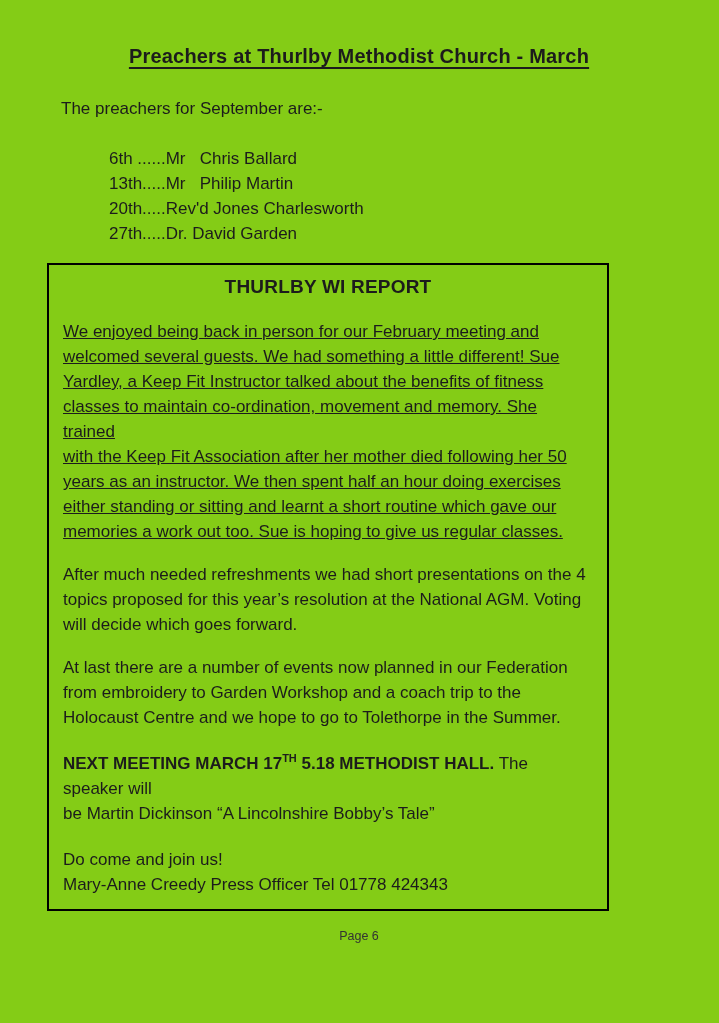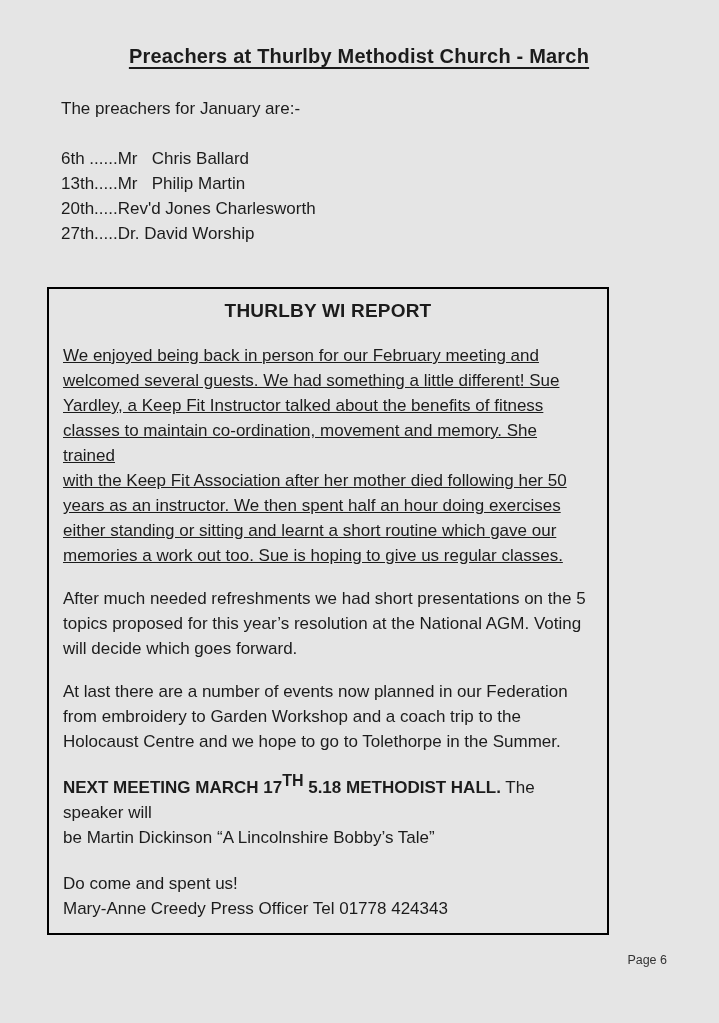--- a/index.html
+++ b/index.html
@@ -1,107 +1,107 @@
 <!DOCTYPE html>
 <html><head>
 <meta charset="utf-8">
 <style>
   html,body{margin:0;padding:0;background:#ffffff;}
   .page{
     position:relative;
     width:719px;height:1023px;
     box-sizing:border-box;
     padding:44px 42px 0 61px;
-    background:#e5e5e5;
+    background:#84cc16;
     font-family:"Liberation Sans",sans-serif;
     font-size:17px;
     line-height:25px;
     color:#1c1c1c;
     overflow:hidden;
   }
   .title{
     position:relative;left:-10px;
     font-size:20px;
     font-weight:bold;
     text-align:center;
     text-decoration:underline;
     text-decoration-thickness:2px;
     text-underline-offset:4px;
     margin:0;
     letter-spacing:.2px;
   }
   .intro{margin:27px 0 0;}
   .preacher-list{margin:25px 0 0;}
-  .preacher-list div{white-space:pre-wrap;}
+  .preacher-list div{white-space:pre-wrap;margin-left:48px;}
   .services{margin:17px 0 0;white-space:pre-line;}
   .report-box{
-    margin:41px 0 0 -14px;
+    margin:17px 0 0 -14px;
     width:562px;
     box-sizing:border-box;
     border:2px solid #000;
     padding:9px 14px 12px 14px;
   }
   .report-heading{
     font-size:19px;
     font-weight:bold;
     text-align:center;
     margin:0;
     letter-spacing:.2px;
   }
   .report-box p{margin:18px 0 0;white-space:pre-line;}
   .report-box p.first{margin-top:20px;text-decoration:underline;}
   .report-box p.meeting{margin-top:21px;}
   .report-box p.closing{margin-top:21px;}
-  sup{font-size:16px;vertical-align:super;line-height:0;}
+  sup{font-size:11px;vertical-align:super;line-height:0;}
   .footer{
     position:relative;left:-10px;
     margin-top:13px;
-    text-align:right;
+    text-align:center;
     font-size:12.5px;
     color:#333;
   }
 </style>
 </head>
 <body>
 
 <div class="page">
 
   <h1 class="title">Preachers at Thurlby Methodist Church - March</h1>
 
-  <p class="intro">The preachers for January are:-</p>
+  <p class="intro">The preachers for September are:-</p>
 
   <div class="preacher-list">
     <div>6th ......Mr   Chris Ballard</div>
     <div>13th.....Mr   Philip Martin</div>
     <div>20th.....Rev'd Jones Charlesworth</div>
-    <div>27th.....Dr. David Worship</div>
+    <div>27th.....Dr. David Garden</div>
   </div>
 
 
   <div class="report-box">
     <h2 class="report-heading">THURLBY WI REPORT</h2>
 
     <p class="first">We enjoyed being back in person for our February meeting and
 welcomed several guests. We had something a little different! Sue
 Yardley, a Keep Fit Instructor talked about the benefits of fitness
 classes to maintain co-ordination, movement and memory. She trained
 with the Keep Fit Association after her mother died following her 50
 years as an instructor. We then spent half an hour doing exercises
 either standing or sitting and learnt a short routine which gave our
 memories a work out too. Sue is hoping to give us regular classes.</p>
 
-    <p>After much needed refreshments we had short presentations on the 5
+    <p>After much needed refreshments we had short presentations on the 4
 topics proposed for this year’s resolution at the National AGM. Voting
 will decide which goes forward.</p>
 
     <p>At last there are a number of events now planned in our Federation
 from embroidery to Garden Workshop and a coach trip to the
 Holocaust Centre and we hope to go to Tolethorpe in the Summer.</p>
 
     <p class="meeting"><strong><span>NEXT MEETING MARCH 17</span><sup>TH</sup><span> 5.18 METHODIST HALL.</span></strong><span> The speaker will
 be Martin Dickinson “A Lincolnshire Bobby’s Tale”</span></p>
 
-    <p class="closing"><span>Do come and spent us!</span><br><span>Mary-Anne Creedy Press Officer Tel 01778 424343</span></p>
+    <p class="closing"><span>Do come and join us!</span><br><span>Mary-Anne Creedy Press Officer Tel 01778 424343</span></p>
   </div>
 
   <div class="footer">Page 6</div>
 
 </div>
 
 </body></html>

